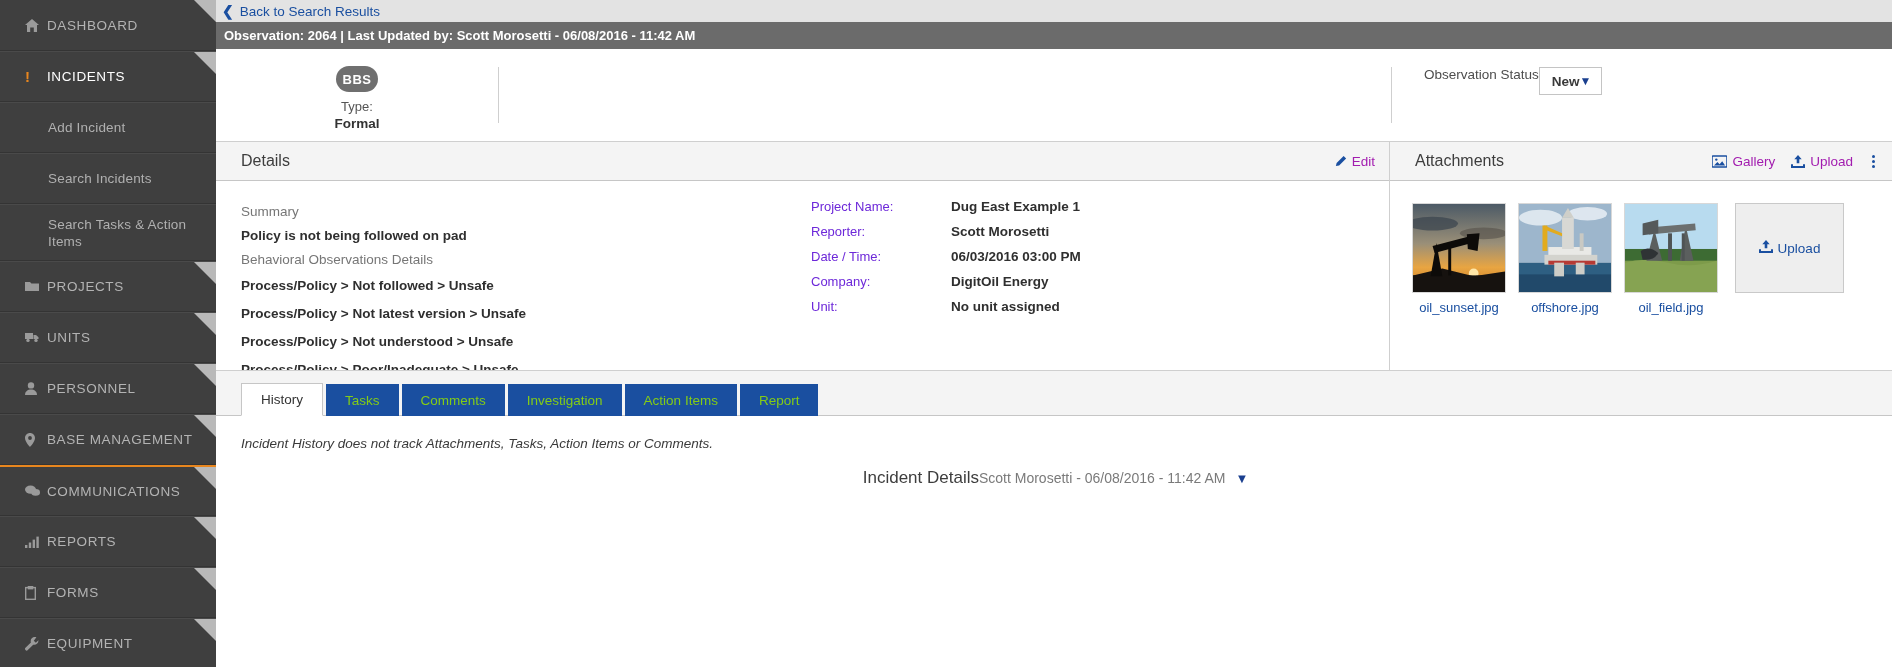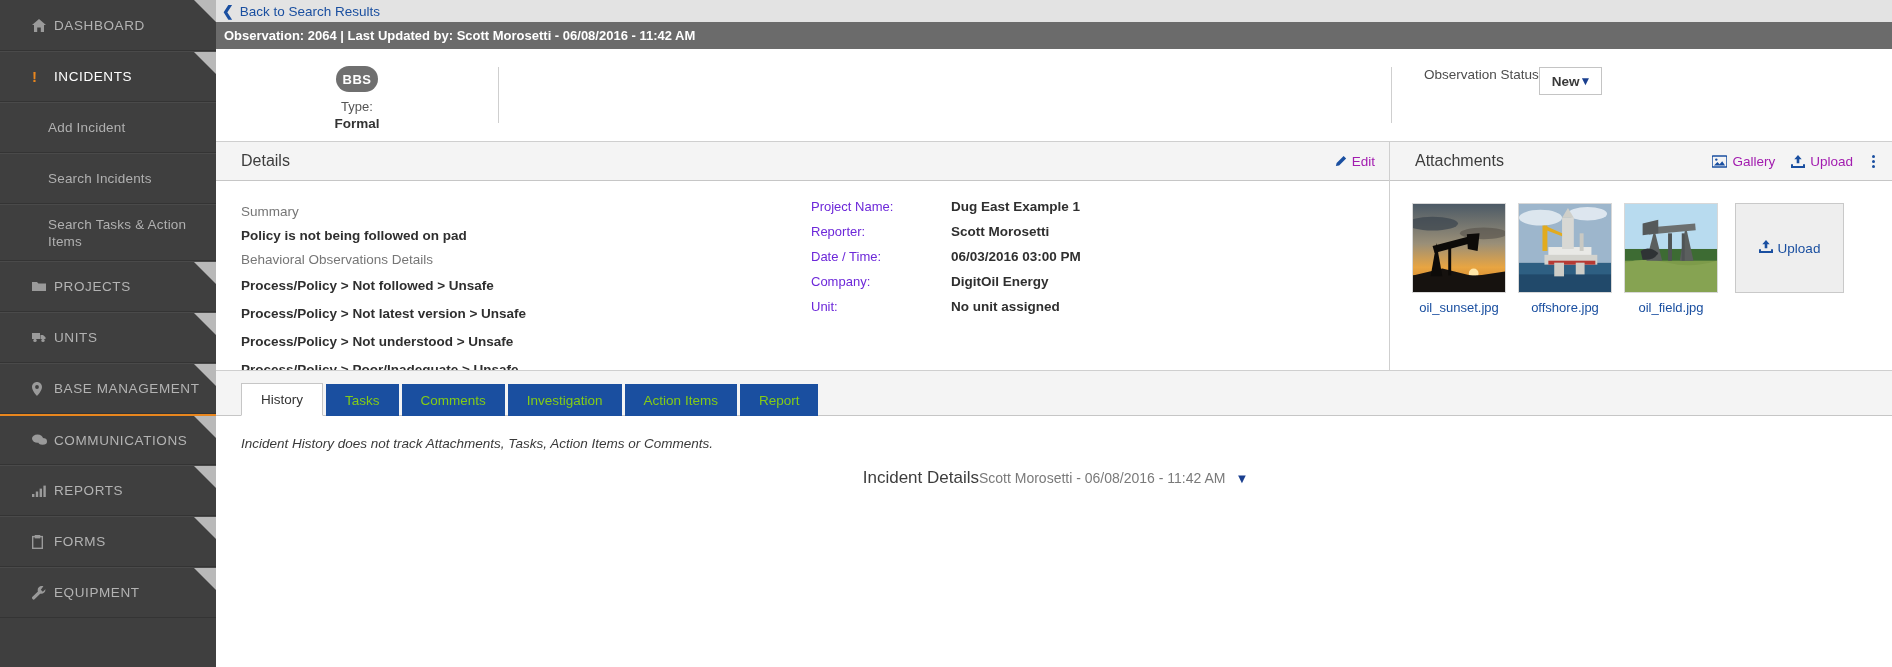--- a/index.html
+++ b/index.html
@@ -17,21 +17,21 @@
     width: 216px; flex: 0 0 216px;
     background: #3f3f3f;
     height: 667px;
     overflow: hidden;
     position: relative;
   }
   .nav-item {
     position: relative;
     height: 51px;
     display: flex; align-items: center;
-    padding-left: 32px;
+    padding-left: 25px;
     border-bottom: 1px solid #343434;
     border-top: 1px solid #4a4a4a;
     color: #b3b3b3;
     font-size: 13.5px;
     letter-spacing: .6px;
     cursor: pointer;
     user-select: none;
   }
   .nav-item:first-child { border-top: none; }
   .nav-item .ico {
@@ -282,20 +282,29 @@
       <span class="ico">
         <svg width="15" height="11" viewBox="0 0 15 11" fill="currentColor">
             <path d="M0 1h8v6H0zM8.5 3H11l2.5 2.2V7H8.5z"></path>
             <circle cx="3" cy="8.4" r="1.7"></circle>
             <circle cx="11" cy="8.4" r="1.7"></circle>
           </svg>
       </span>
       <span class="lbl">UNITS</span>
     </div>
 
+    <div class="nav-item has-corner">
+      <span class="ico">
+        <svg width="12" height="13" viewBox="0 0 12 13" fill="currentColor">
+            <circle cx="6" cy="3.4" r="3.2"></circle>
+            <path d="M0 13c0-3.4 2.7-5.4 6-5.4S12 9.6 12 13z"></path>
+          </svg>
+      </span>
+      <span class="lbl">PERSONNEL</span>
+    </div>
 
     <div class="nav-item has-corner">
       <span class="ico">
         <svg width="10" height="14" viewBox="0 0 10 14" fill="currentColor">
             <path d="M5 0C2.2 0 0 2.2 0 5c0 3.7 5 9 5 9s5-5.3 5-9c0-2.8-2.2-5-5-5zm0 6.9A1.9 1.9 0 115 3.1a1.9 1.9 0 010 3.8z"></path>
           </svg>
       </span>
       <span class="lbl">BASE MANAGEMENT</span>
     </div>
 

